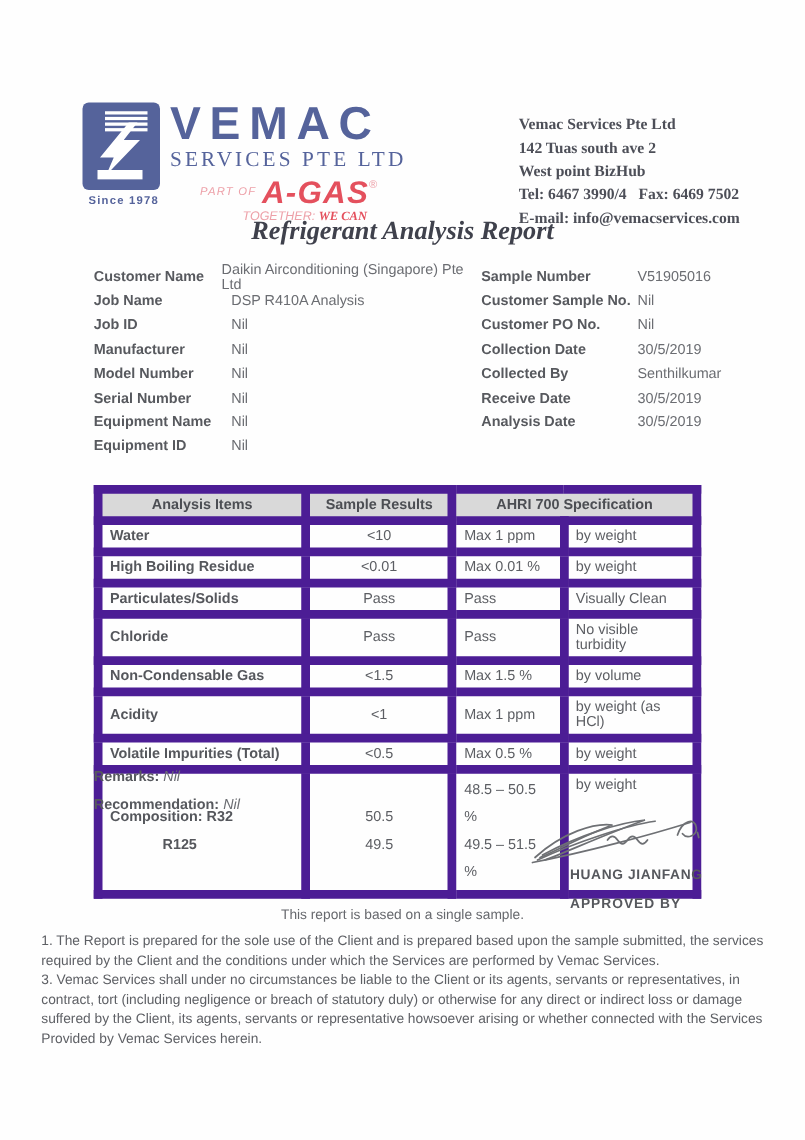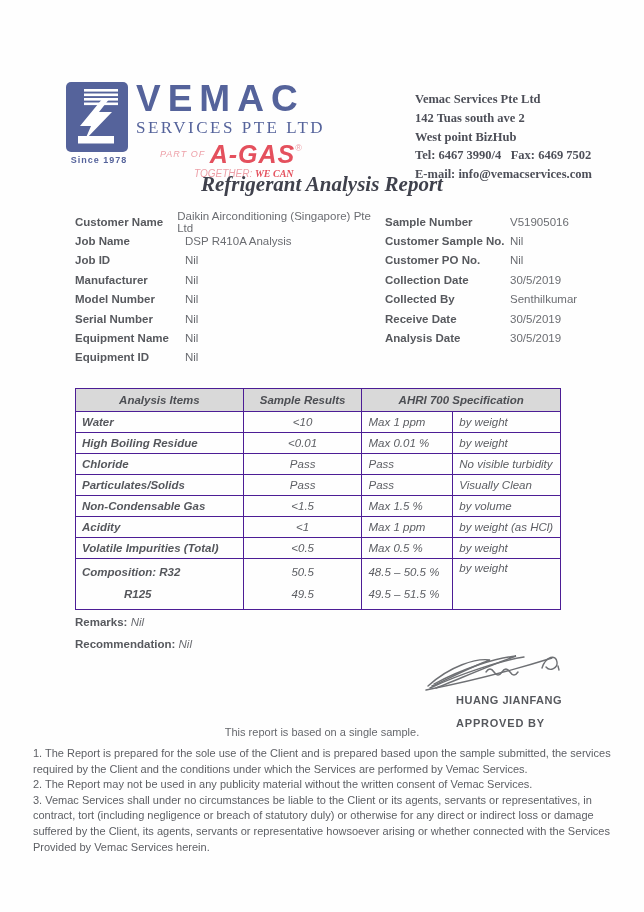--- a/index.html
+++ b/index.html
@@ -72,24 +72,23 @@
 
   
   table.results {
     position:absolute; left:75px; top:388px;
     border-collapse:collapse;
     width:486px;
     font-size:11.5px;
     color:#5c5e63;
   }
   table.results th, table.results td {
-    border:1px solid #4c1d95;
+    border:7px solid #4c1d95;
     padding:3px 6px;
     height:21px;
-    font-style:italic;
   }
   table.results th {
     background:#d9d9d9;
     font-weight:bold; color:#4c4e53;
     text-align:center;
     height:23px;
   }
   td.item { font-weight:bold; padding-left:9px; width:168px; color:#55575c; }
   td.result { text-align:center; width:119px; }
   td.spec { width:91px; }
@@ -244,30 +243,30 @@
         <td class="spec">Max 1 ppm</td>
         <td class="basis">by weight</td>
       </tr>
       <tr>
         <td class="item">High Boiling Residue</td>
         <td class="result">&lt;0.01</td>
         <td class="spec">Max 0.01 %</td>
         <td class="basis">by weight</td>
       </tr>
       <tr>
+        <td class="item">Particulates/Solids</td>
+        <td class="result">Pass</td>
+        <td class="spec">Pass</td>
+        <td class="basis">Visually Clean</td>
+      </tr>
+      <tr>
         <td class="item">Chloride</td>
         <td class="result">Pass</td>
         <td class="spec">Pass</td>
         <td class="basis">No visible turbidity</td>
-      </tr>
-      <tr>
-        <td class="item">Particulates/Solids</td>
-        <td class="result">Pass</td>
-        <td class="spec">Pass</td>
-        <td class="basis">Visually Clean</td>
       </tr>
       <tr>
         <td class="item">Non-Condensable Gas</td>
         <td class="result">&lt;1.5</td>
         <td class="spec">Max 1.5 %</td>
         <td class="basis">by volume</td>
       </tr>
       <tr>
         <td class="item">Acidity</td>
         <td class="result">&lt;1</td>
@@ -322,17 +321,16 @@
       </g>
     </svg>
     <div class="sig-name">HUANG JIANFANG</div>
     <div class="sig-role">APPROVED BY</div>
   </div>
 
   <div class="single-note">This report is based on a single sample.</div>
 
   <div class="terms">
     <div>1. The Report is prepared for the sole use of the Client and is prepared based upon the sample submitted, the services required by the Client and the conditions under which the Services are performed by Vemac Services.</div>
-    <div>2. The Report may not be used in any publicity material without the written consent of Vemac Services.</div>
     <div>3. Vemac Services shall under no circumstances be liable to the Client or its agents, servants or representatives, in contract, tort (including negligence or breach of statutory duly) or otherwise for any direct or indirect loss or damage suffered by the Client, its agents, servants or representative howsoever arising or whether connected with the Services Provided by Vemac Services herein.</div>
   </div>
 
 </div>
 
 </body></html>

